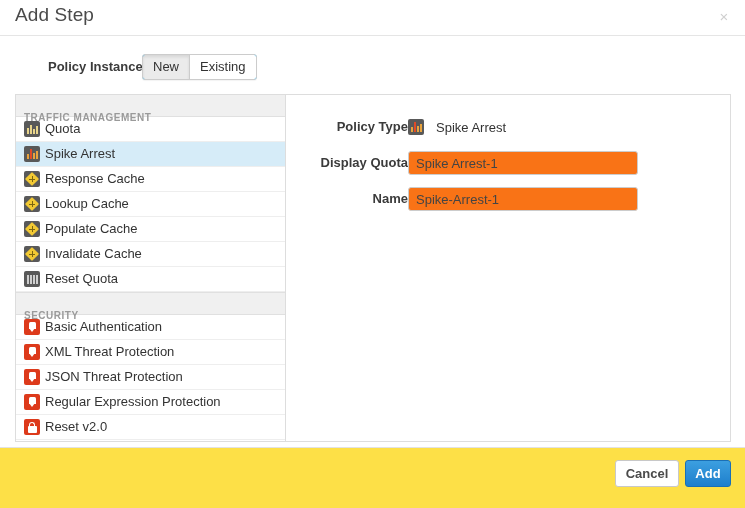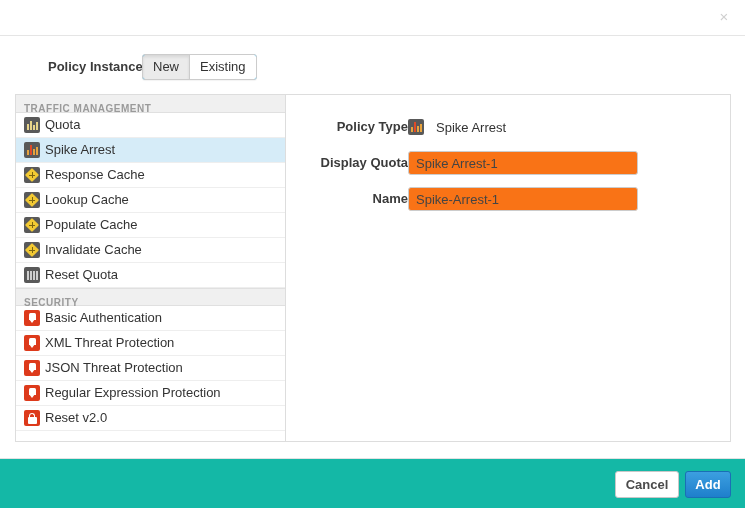--- a/index.html
+++ b/index.html
@@ -112,21 +112,21 @@
     overflow: hidden;
     background: #ffffff;
   }
   .group-header {
     background: #f0f0f0;
     border-bottom: 1px solid #e0e0e0;
     font-size: 10px;
     font-weight: bold;
     letter-spacing: 0.5px;
     color: #9a9a9a;
-    padding: 8px 0 4px 8px;
+    padding: 17px 0 4px 8px;
     height: 18px;
     box-sizing: border-box;
     line-height: 11px;
   }
   .list-item {
     height: 25px;
     display: flex;
     align-items: center;
     padding-left: 8px;
     border-bottom: 1px solid #eeeeee;
@@ -276,22 +276,22 @@
     background: #f97316;
     outline: none;
   }
 
   
   .footer {
     position: absolute;
     left: 0;
     bottom: 0;
     width: 745px;
-    height: 50px;
-    background: #14b8a6;
+    height: 61px;
+    background: #fde047;
     border-top: 1px solid #e2e2e2;
     box-sizing: border-box;
   }
   .btn {
     position: absolute;
     top: 12px;
     height: 27px;
     border-radius: 3px;
     font-size: 13px;
     font-weight: bold;
@@ -312,20 +312,21 @@
     width: 46px;
     background: linear-gradient(to bottom, #3c9fe0 0%, #1e7fcc 100%);
     border: 1px solid #1a6fb5;
     color: #ffffff;
   }
 </style>
 </head>
 <body>
 
 <div class="dialog-header">
+  <div class="dialog-title">Add Step</div>
   <div class="close-icon">×</div>
 </div>
 
 <div class="instance-row">
   <div class="instance-label">Policy Instance</div>
   <div class="btn-group">
     <div class="active">New</div>
     <div>Existing</div>
   </div>
 </div>

